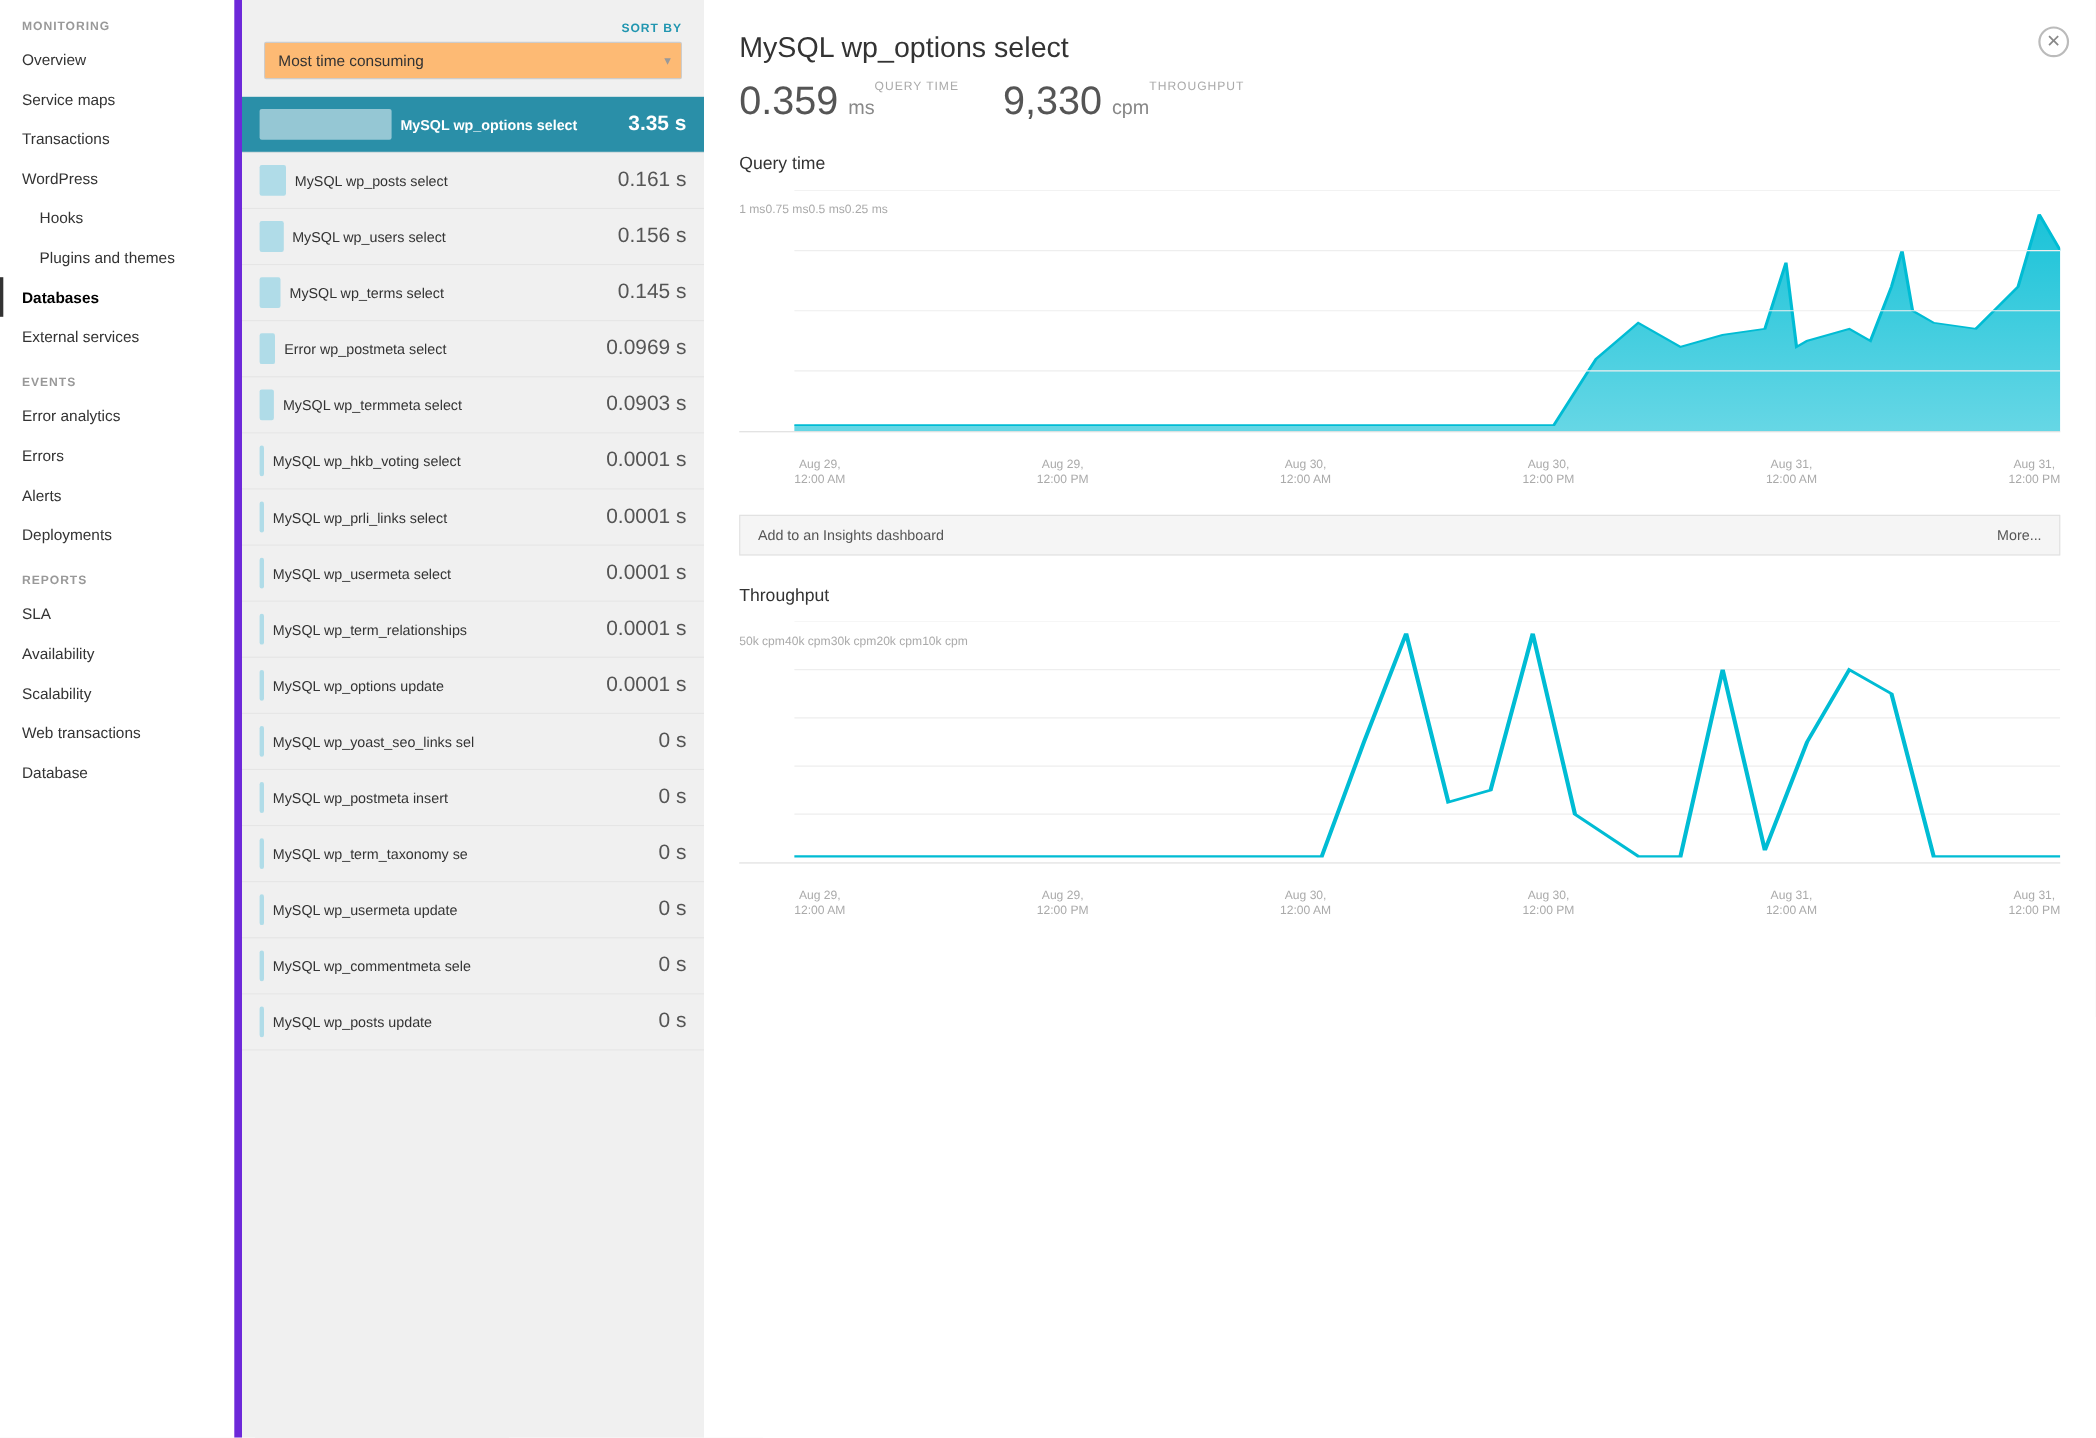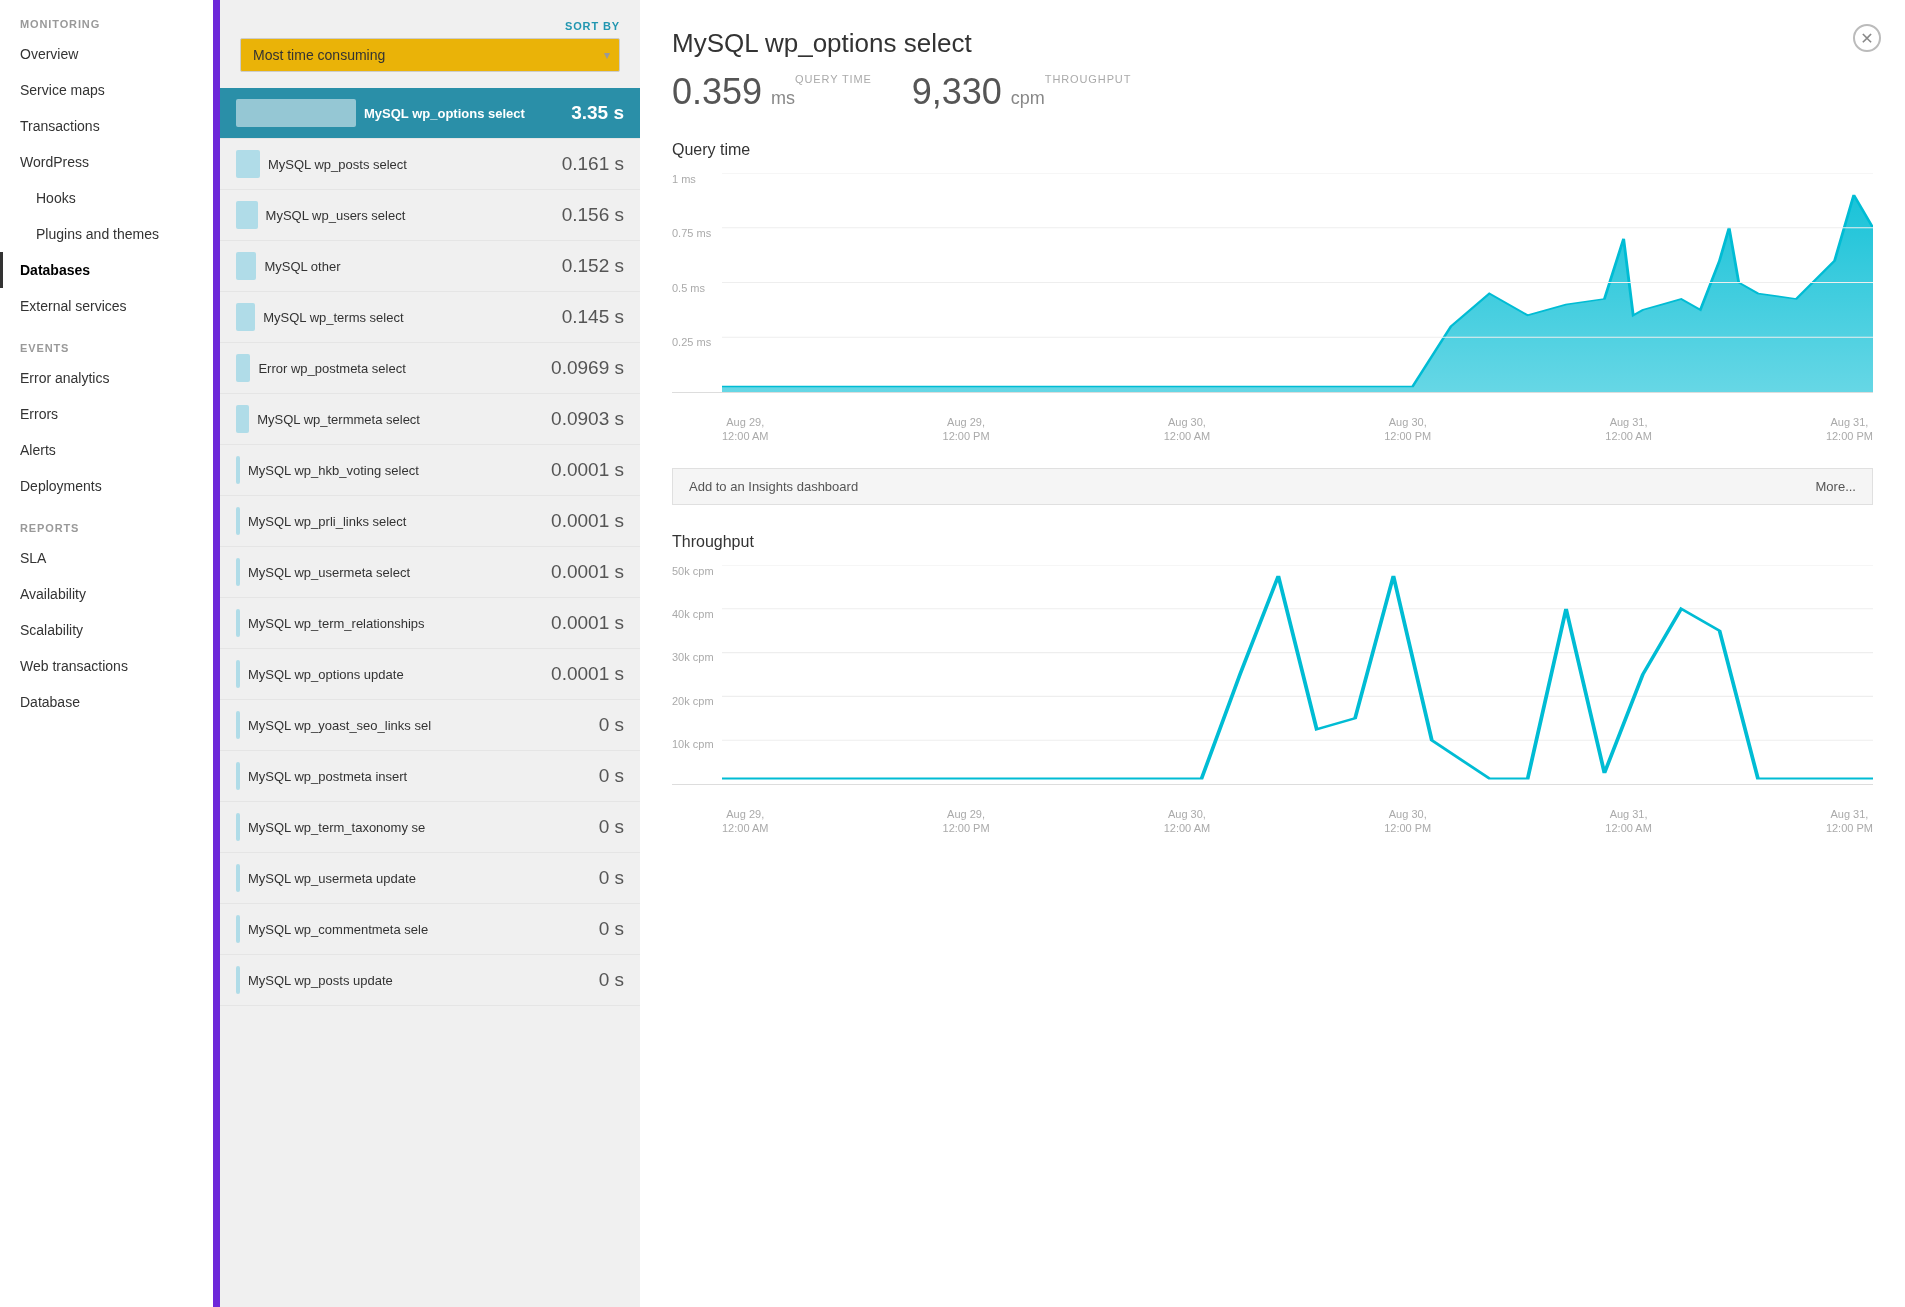--- a/index.html
+++ b/index.html
@@ -9,21 +9,21 @@
     .sidebar { width: 220px; background: #fff; border-right: 7px solid #6d28d9; overflow-y: auto; flex-shrink: 0; }
     .sidebar-section-label { font-size: 11px; font-weight: 700; color: #999; padding: 18px 20px 6px 20px; letter-spacing: 0.08em; }
     .sidebar-item { padding: 10px 20px; color: #333; cursor: pointer; font-size: 14px; }
     .sidebar-item.active { font-weight: 700; color: #000; border-left: 3px solid #333; padding-left: 17px; }
     .sidebar-item.sub { padding-left: 36px; font-size: 14px; }
 
     
     .list-panel { width: 420px; background: #f0f0f0; flex-shrink: 0; padding: 20px 0 0 0; overflow-y: auto; }
     .sort-bar { padding: 0 20px 16px 20px; }
     .sort-label { font-size: 11px; font-weight: 700; color: #2196b0; letter-spacing: 0.08em; margin-bottom: 6px; text-align: right; }
-    .sort-select { width: 100%; padding: 8px 12px; border: 1px solid #ccc; background: #eab308; font-size: 14px; appearance: none; border-radius: 2px; color: #333; cursor: pointer; }
+    .sort-select { width: 100%; padding: 8px 12px; border: 1px solid #ccc; background: #fdba74; font-size: 14px; appearance: none; border-radius: 2px; color: #333; cursor: pointer; }
     .sort-select-wrapper { position: relative; }
     .sort-select-arrow { position: absolute; right: 10px; top: 50%; transform: translateY(-50%); color: #999; pointer-events: none; font-size: 12px; }
 
     .db-item { display: flex; align-items: center; justify-content: space-between; padding: 11px 16px; border-bottom: 1px solid #e5e5e5; cursor: pointer; }
     .db-item.selected { background: #2a8fa8; }
     .db-item.selected .item-name { color: #fff; font-weight: 700; }
     .db-item.selected .item-value { color: #fff; font-weight: 700; }
     .item-bar-wrap { display: flex; align-items: center; gap: 8px; flex: 1; }
     .item-bar { height: 28px; background: #b0dce8; border-radius: 2px; min-width: 4px; }
     .item-name { font-size: 13px; color: #333; white-space: nowrap; }
@@ -37,21 +37,21 @@
     .metric { display: flex; flex-direction: row; }
     .metric-value { font-size: 36px; font-weight: 300; color: #555; }
     .metric-value span.unit { font-size: 18px; margin-left: 4px; color: #888; }
     .metric-label { font-size: 11px; color: #aaa; letter-spacing: 0.08em; margin-top: 2px; }
 
     .close-btn { position: absolute; top: 24px; right: 24px; width: 28px; height: 28px; border: 2px solid #bbb; border-radius: 50%; display: flex; align-items: center; justify-content: center; cursor: pointer; color: #888; font-size: 16px; background: transparent; }
 
     .chart-section { margin-bottom: 24px; }
     .chart-title { font-size: 16px; color: #333; margin-bottom: 14px; }
     .chart-area { position: relative; width: 100%; height: 220px; border-bottom: 1px solid #ddd; }
-    .chart-y-labels { position: absolute; left: 0; top: 0; height: 100%; display: flex; flex-direction: column; justify-content: space-between; padding-bottom: 2px; }
+    .chart-y-labels { position: absolute; left: 0; top: 12px; height: 100%; display: flex; flex-direction: row; justify-content: space-between; padding-bottom: 2px; }
     .chart-y-label { font-size: 11px; color: #aaa; }
     .chart-svg-wrap { position: absolute; left: 50px; right: 0; top: 0; bottom: 0; }
     .chart-svg-wrap svg { width: 100%; height: 100%; }
     .chart-x-labels { display: flex; justify-content: space-between; padding-left: 50px; margin-top: 22px; margin-bottom: 4px; }
     .chart-x-label { font-size: 11px; color: #aaa; text-align: center; line-height: 1.3; }
 
     .insight-bar { display: flex; align-items: center; justify-content: space-between; background: #f5f5f5; border: 1px solid #e0e0e0; padding: 10px 16px; margin-bottom: 28px; }
     .insight-bar-label { font-size: 13px; color: #555; }
     .insight-bar-more { font-size: 13px; color: #555; cursor: pointer; }
 
@@ -108,27 +108,20 @@
       </div>
       <div class="db-item">
         <div class="item-bar-wrap">
           <div class="item-bar" style="width: 21.6px;"></div>
           <span class="item-name">MySQL wp_users select</span>
         </div>
         <span class="item-value">0.156 s</span>
       </div>
       <div class="db-item">
         <div class="item-bar-wrap">
-          <div class="item-bar" style="width: 20.4px;"></div>
-          <span class="item-name">MySQL other</span>
-        </div>
-        <span class="item-value">0.152 s</span>
-      </div>
-      <div class="db-item">
-        <div class="item-bar-wrap">
           <div class="item-bar" style="width: 19.2px;"></div>
           <span class="item-name">MySQL wp_terms select</span>
         </div>
         <span class="item-value">0.145 s</span>
       </div>
       <div class="db-item">
         <div class="item-bar-wrap">
           <div class="item-bar" style="width: 14.4px;"></div>
           <span class="item-name">Error wp_postmeta select</span>
         </div>

